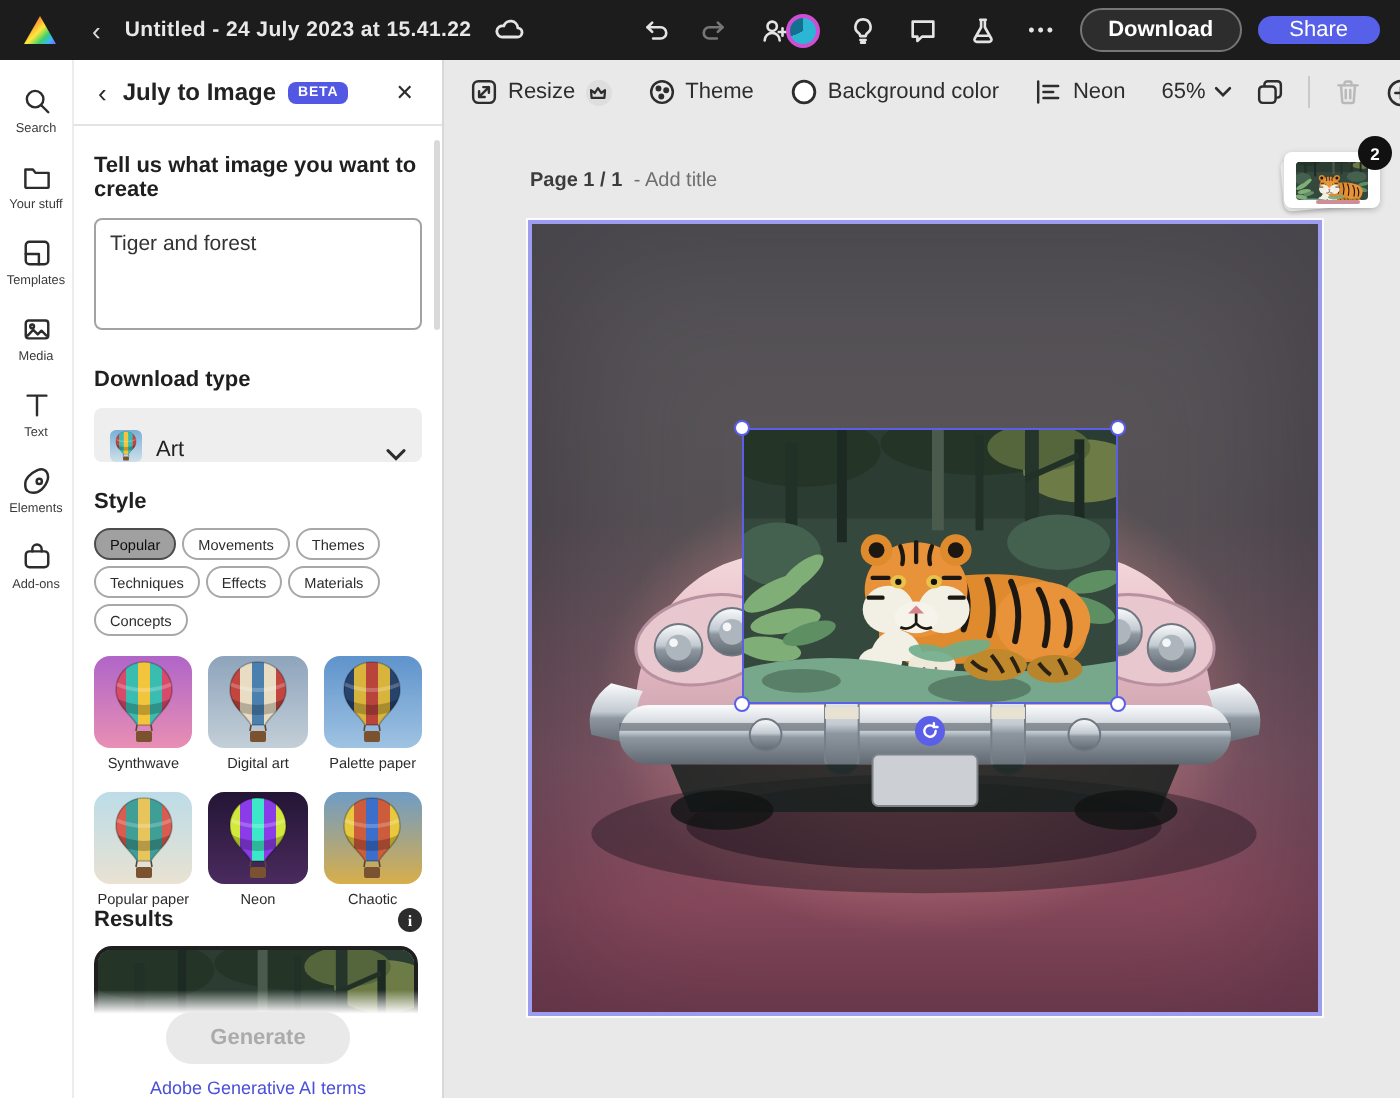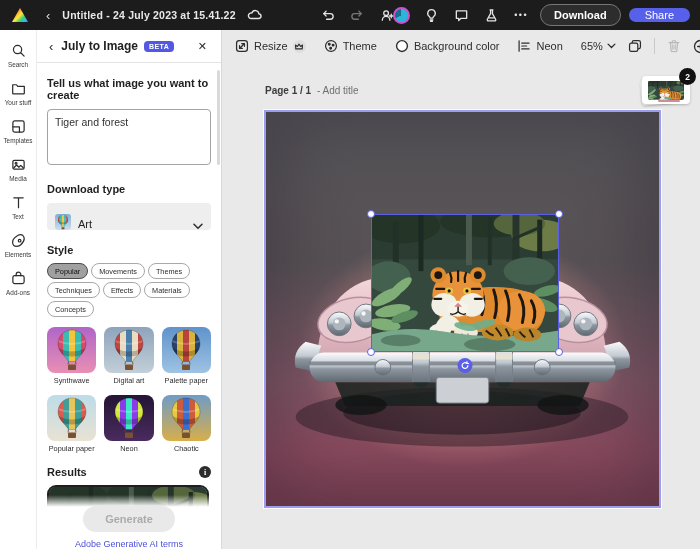--- a/index.html
+++ b/index.html
@@ -44,21 +44,21 @@
   .ct-icon { width:16px; height:16px; border-radius:3px; overflow:hidden; background:linear-gradient(#7ab0d8,#cfe0ea); display:flex; }
   .dd-value { font-size:11px; color:#222; }
   .dd-chev { margin-left:auto; }
   .chips { display:flex; flex-wrap:wrap; gap:3px 3px; margin-top:7px; }
   .chip { border:1px solid #a8a8a8; background:#fff; border-radius:999px; font-size:7.3px; color:#2c2c2c; padding:2.5px 7px; white-space:nowrap; cursor:pointer; }
   .chip.selected { background:#a0a0a0; border:1.2px solid #4c4c4c; color:#0e0e0e; }
   .thumb-grid { display:grid; grid-template-columns:repeat(3,1fr); gap:10px 8px; margin-top:10px; }
   .thumb { cursor:pointer; }
   .thumb-img { width:100%; height:46px; border-radius:8px; background:linear-gradient(var(--sky1,#9ab),var(--sky2,#cde)); display:flex; align-items:center; justify-content:center; overflow:hidden; }
   .thumb-label { font-size:7.3px; color:#2c2c2c; text-align:center; margin-top:3px; }
-  .results-row { display:flex; margin-top:13px; }
+  .results-row { display:flex; }
   .info-dot { margin-left:auto; width:12px; height:12px; border-radius:50%; background:#2c2c2c; color:#fff; font-size:8px; font-weight:700; display:flex; align-items:center; justify-content:center; font-family:"Liberation Serif",serif; }
   .result-thumb { margin-top:7px; width:162px; height:98px; border:2px solid #1f1f1f; border-radius:9px; overflow:hidden; cursor:pointer; }
   .result-thumb svg { display:block; }
   .p-footer { position:absolute; left:0; right:0; bottom:0; height:54px; background:linear-gradient(rgba(255,255,255,0) 0%, #fff 22%); display:flex; flex-direction:column; align-items:center; justify-content:flex-end; padding-bottom:0; z-index:5; }
   .btn-generate { width:92px; height:26px; border:none; border-radius:14px; background:#e9e9e9; color:#ababab; font-size:11px; font-weight:700; }
   .terms { font-size:9px; color:#4a50d8; margin-top:7px; text-decoration:none; }
 
   
   .canvas { flex:1; position:relative; background:#e9e9e9; min-width:0; }
   .ctoolbar { height:32px; display:flex; padding:0 13px; gap:18px; }

